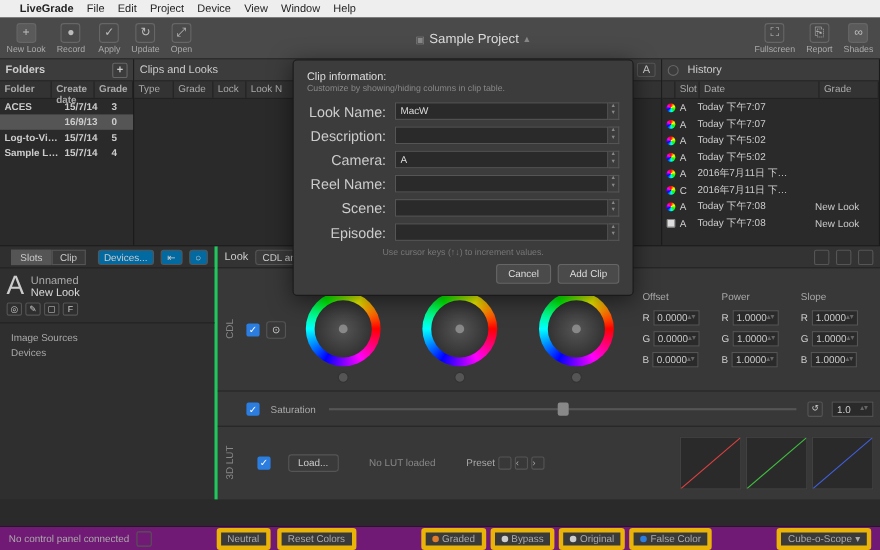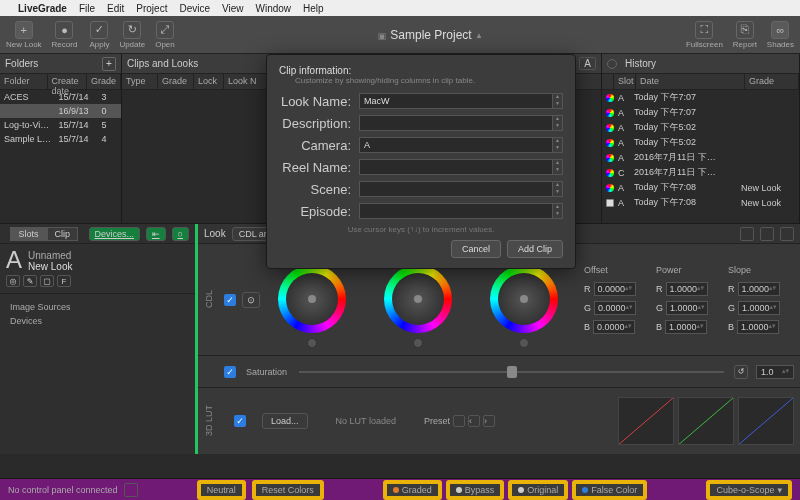--- a/index.html
+++ b/index.html
@@ -14,40 +14,40 @@
 .toolbar .icon.filled { background:#5a5a5a; }
 .toolbar .title { flex:1; text-align:center; font-size:12px; color:#ddd; }
 .toolbar .title .arrow { font-size:8px; vertical-align:middle; color:#888; }
 .toolbar .doc { font-size:9px; color:#888; margin-right:4px; }
 .panes { display:flex; height:170px; border-bottom:1px solid #1a1a1a; }
 .pane { border-right:1px solid #1a1a1a; display:flex; flex-direction:column; }
 .pane-hdr { height:20px; background:#3c3c3c; display:flex; align-items:center; padding:0 5px; font-size:10px; color:#ccc; border-bottom:1px solid #222; gap:4px; }
 .pane-hdr .plus { width:14px; height:14px; border:1px solid #666; border-radius:2px; display:flex; align-items:center; justify-content:center; margin-left:auto; font-size:10px; }
 .table-hdr { height:16px; background:#333; display:flex; font-size:9px; color:#aaa; border-bottom:1px solid #222; }
 .table-hdr span { padding:2px 4px; border-right:1px solid #222; }
-.folders { width:122px; }
+.folders { width:122px;font-weight:bold; }
 .folders .row { display:flex; font-size:9px; padding:2px 4px; }
 .folders .row.sel { background:#555; }
 .folders .c1 { width:56px; overflow:hidden; white-space:nowrap; }
 .folders .c2 { width:44px; }
 .folders .c3 { width:16px; }
 .clips { flex:1; }
 .clips .table-hdr span { flex:0 0 auto; }
 .history { width:198px; }
 .history .pane-hdr .dot { width:10px;height:10px;border:1px solid #666;border-radius:50%; margin-right:4px;}
 .history .row { display:flex; align-items:center; font-size:9px; padding:1px 4px; gap:4px; }
 .history .cwheel { width:8px; height:8px; border-radius:50%; background:conic-gradient(red,yellow,lime,cyan,blue,magenta,red); flex:0 0 8px; }
 .history .doc { width:8px;height:8px;border:1px solid #888;border-radius:1px;flex:0 0 8px;background:#ddd;}
 .history .slot { width:12px; }
 .history .date { flex:1; }
 .history .grade { width:54px; }
 .lower { display:flex; }
 .lower-left { width:198px; background:#2f2f2f; border-right:3px solid #22c55e; }
 .slots-hdr { height:20px; display:flex; align-items:center; padding:0 6px; gap:6px; border-bottom:1px solid #222; font-size:10px; }
-.slots-hdr .btn { border:1px solid #555; border-radius:3px; padding:1px 5px; font-size:9px; background:#15803d;text-decoration:underline; }
+.slots-hdr .btn { border:1px solid #555; border-radius:3px; padding:1px 5px; font-size:9px; background:#0369a1; }
 .tabs { display:flex; margin-left:auto; }
 .tabs .tab { border:1px solid #555; padding:1px 7px; font-size:9px; background:#3a3a3a; }
 .tabs .tab.sel { background:#555; }
 .slot-item { padding:6px; border-bottom:1px solid #222; }
 .slot-item .big { font-size:24px; color:#ccc; float:left; margin-right:6px; line-height:20px; }
 .slot-item .nm { font-size:10px; color:#aaa; }
 .slot-item .sub { font-size:10px; color:#ddd; }
 .slot-item .icons { margin-top:3px; display:flex; gap:3px; }
 .slot-item .icons span { width:14px;height:12px;border:1px solid #555;border-radius:2px;font-size:8px;display:flex;align-items:center;justify-content:center; }
 .tree { padding:6px 10px; font-size:9px; color:#aaa; }
@@ -88,21 +88,21 @@
 .lut-row .preset .ic { width:12px;height:12px;border:1px solid #555;border-radius:2px; }
 .curves { display:flex; gap:4px; margin-left:auto; }
 .curve { width:56px; height:48px; border:1px solid #444; background:#2a2a2a; position:relative; }
 .curve svg { position:absolute; inset:0; }
 .footer { position:absolute; bottom:0; left:0; right:0; height:22px; background:#701a75; border-top:1px solid #1a1a1a; display:flex; align-items:center; padding:0 8px; gap:6px; font-size:9px; color:#aaa; }
 .footer .btn { border:4px solid #eab308; border-radius:3px; padding:1px 6px; background:#3a3a3a; display:flex; align-items:center; gap:3px; }
 .footer .spacer { flex:1; }
 .footer .rdot { width:6px;height:6px;border-radius:50%; }
 .dialog { position:absolute; top:54px; left:266px; width:310px; background:#3c3c3c; border:1px solid #1a1a1a; box-shadow:0 4px 20px rgba(0,0,0,.5); border-radius:4px; padding:10px 12px; z-index:10; }
 .dialog .ttl { font-size:10px; color:#ddd; }
-.dialog .sub { font-size:8px; color:#888; margin-bottom:8px;margin-left:16px; }
+.dialog .sub { font-size:8px; color:#888; margin-bottom:8px; }
 .dialog .frow { display:flex; align-items:center; margin:6px 0; }
 .dialog .flbl { width:80px; text-align:right; padding-right:8px; font-size:13px; color:#ccc; }
 .dialog .finp { flex:1; display:flex; }
 .dialog .finp input { flex:1; background:#2a2a2a; border:1px solid #555; color:#ddd; font-size:9px; padding:2px 4px; }
 .dialog .finp .stp { width:10px; border:1px solid #555; border-left:none; display:flex; flex-direction:column; }
 .dialog .finp .stp span { flex:1; font-size:5px; color:#888; text-align:center; line-height:5px; }
 .dialog .hint { font-size:8px; color:#777; text-align:center; margin:6px 0; }
 .dialog .btns { display:flex; justify-content:flex-end; gap:6px; margin-top:6px; }
 .dialog .btns button { background:#4a4a4a; border:1px solid #666; color:#ddd; font-size:9px; padding:3px 10px; border-radius:3px; }
 </style>

